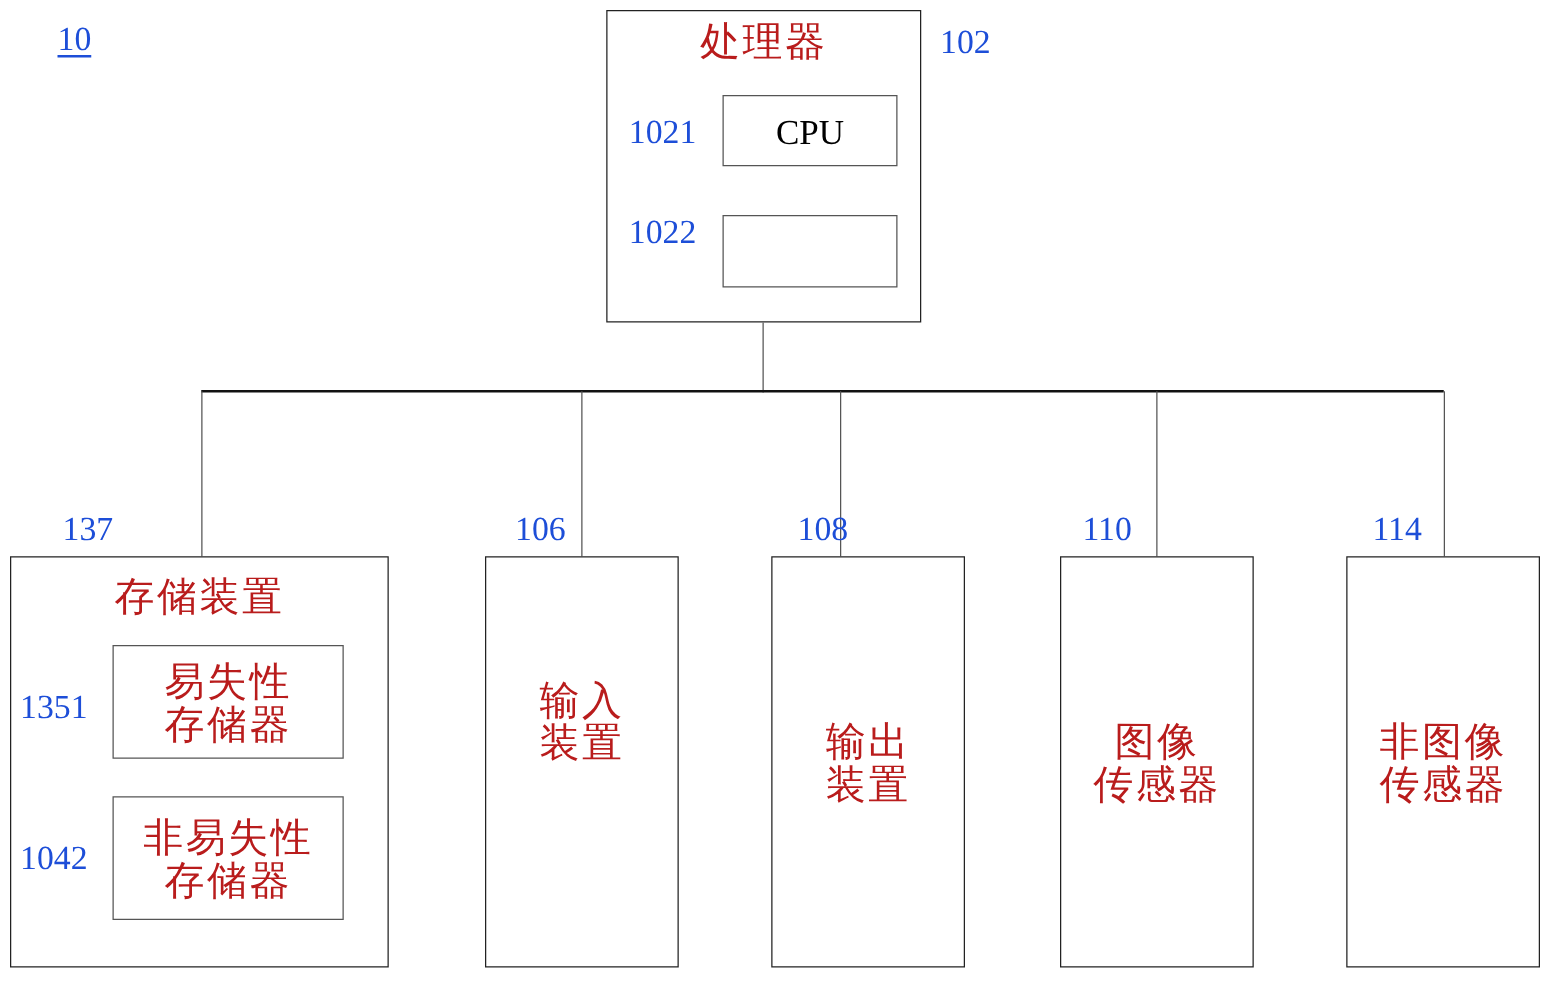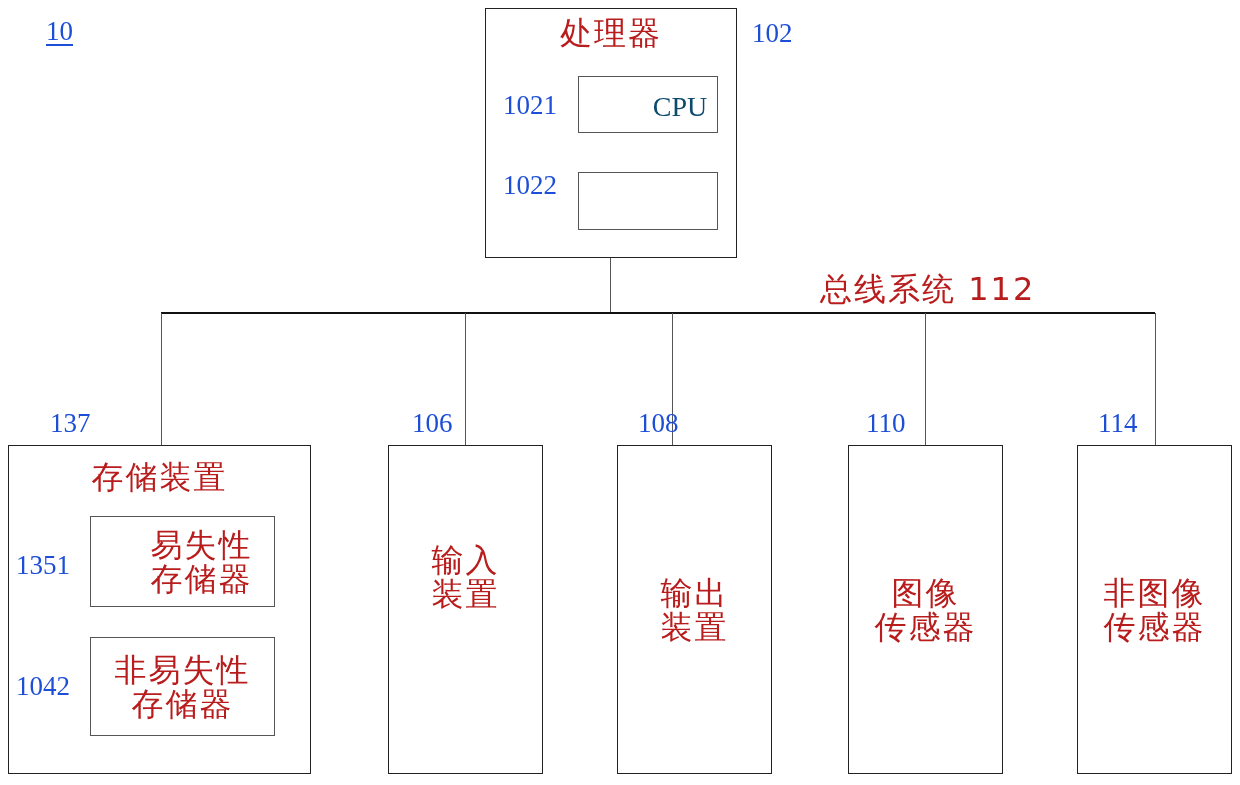--- a/index.html
+++ b/index.html
@@ -58,22 +58,21 @@
     color: #b91c1c;
     letter-spacing: 2px;
   }
   .latin-label {
     position: absolute;
     font-family: "Liberation Serif", "DejaVu Serif", serif;
     font-size: 28px;
     line-height: 1;
     text-align: center;
     white-space: nowrap;
-    color: #0c4a6e;
-    margin-left: 32px;
+    color: #000000;
   }
   .centerer {
     display: flex;
     align-items: center;
     justify-content: center;
   }
 </style>
 </head>
 <body>
 
@@ -89,39 +88,38 @@
 
   <div class="num" style="left:503px; top:92px;">1021</div>
   <div class="box" style="left:578px; top:76px; width:140px; height:57px;"></div>
   <div class="latin-label" style="left:578px; top:93px; width:140px;">CPU</div>
 
   <div class="num" style="left:503px; top:172px;">1022</div>
   <div class="box" style="left:578px; top:172px; width:140px; height:58px;"></div>
 
   <div class="line-v" style="left:610px; top:258px; height:56px;"></div>
 
-  <div class="cn" style="left:820px; top:272px; width:360px; text-align:left;">总线系统 112</div>
 
   <div class="line-h" style="left:161px; top:312px; width:994px;"></div>
 
   <div class="line-v" style="left:161px; top:313px; height:132px;"></div>
   <div class="line-v" style="left:465px; top:313px; height:132px;"></div>
   <div class="line-v" style="left:672px; top:313px; height:132px;"></div>
   <div class="line-v" style="left:925px; top:313px; height:132px;"></div>
   <div class="line-v" style="left:1155px; top:313px; height:132px;"></div>
 
   <div class="num" style="left:50px; top:410px;">137</div>
 
   <div class="box box-strong" style="left:8px; top:445px; width:303px; height:329px;"></div>
 
   <div class="cn" style="left:8px; top:460px; width:303px;">存储装置</div>
 
   <div class="num" style="left:16px; top:552px;">1351</div>
   <div class="box" style="left:90px; top:516px; width:185px; height:91px;"></div>
-  <div class="cn centerer" style="left:90px; top:516px; width:185px; height:91px;padding-left:19px;">易失性
+  <div class="cn centerer" style="left:90px; top:516px; width:185px; height:91px;">易失性
 存储器</div>
 
   <div class="num" style="left:16px; top:673px;">1042</div>
   <div class="box" style="left:90px; top:637px; width:185px; height:99px;"></div>
   <div class="cn centerer" style="left:90px; top:637px; width:185px; height:99px;">非易失性
 存储器</div>
 
   <div class="num" style="left:412px; top:410px;">106</div>
   <div class="box box-strong" style="left:388px; top:445px; width:155px; height:329px;"></div>
   <div class="cn centerer" style="left:388px; top:445px; width:155px; height:264px;">输入

